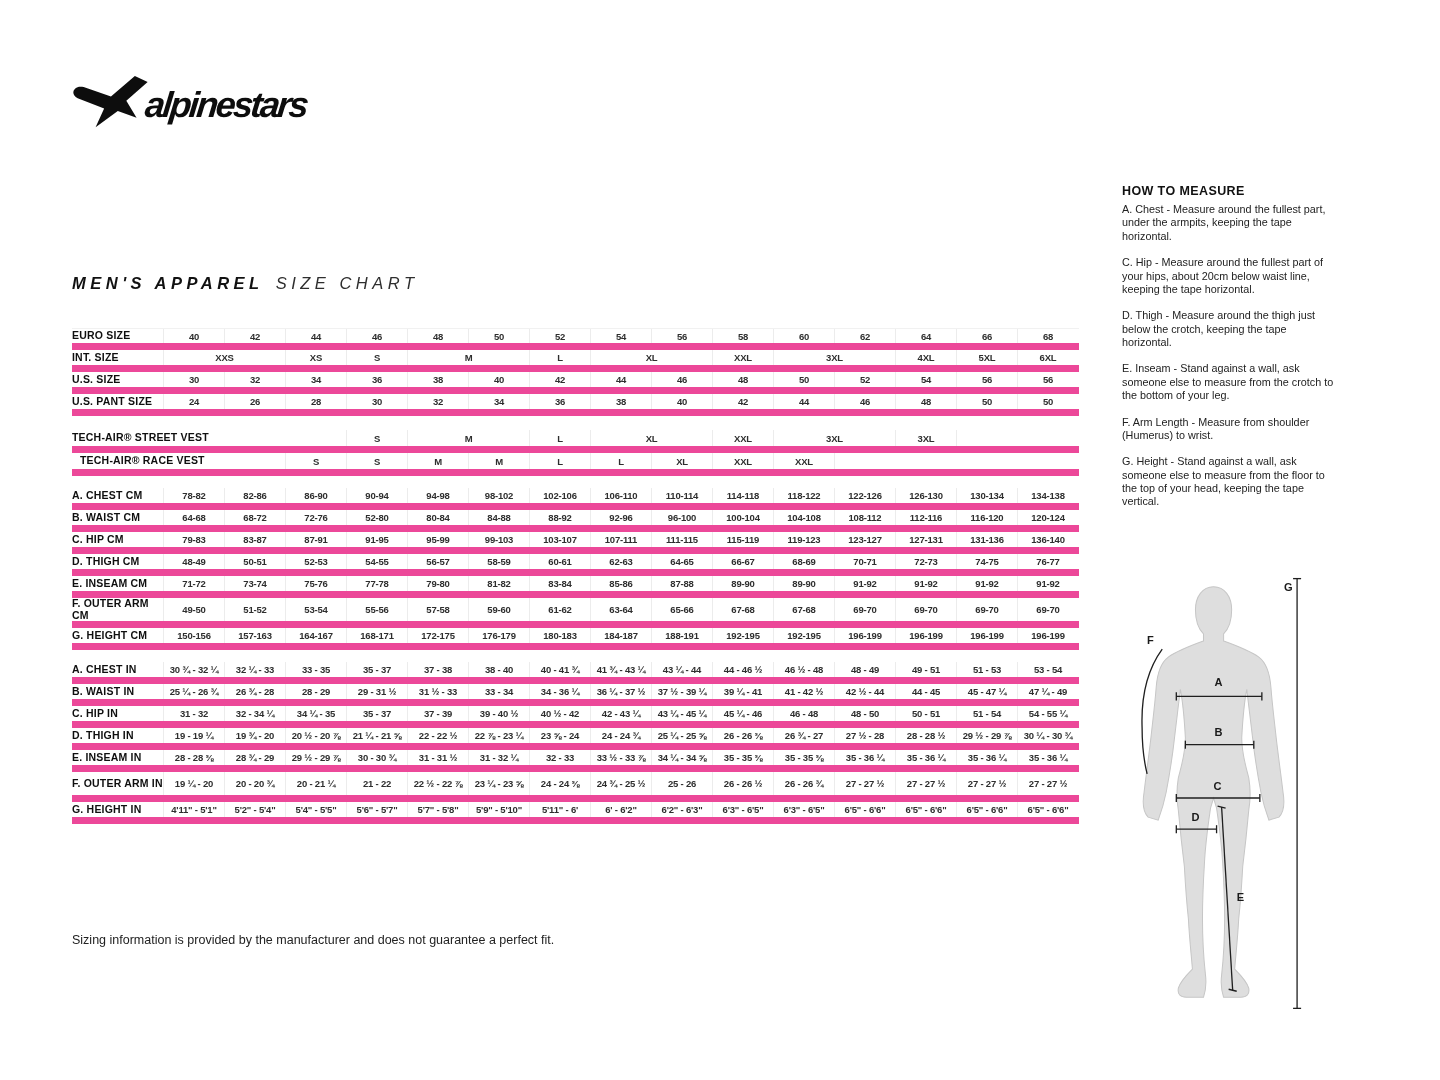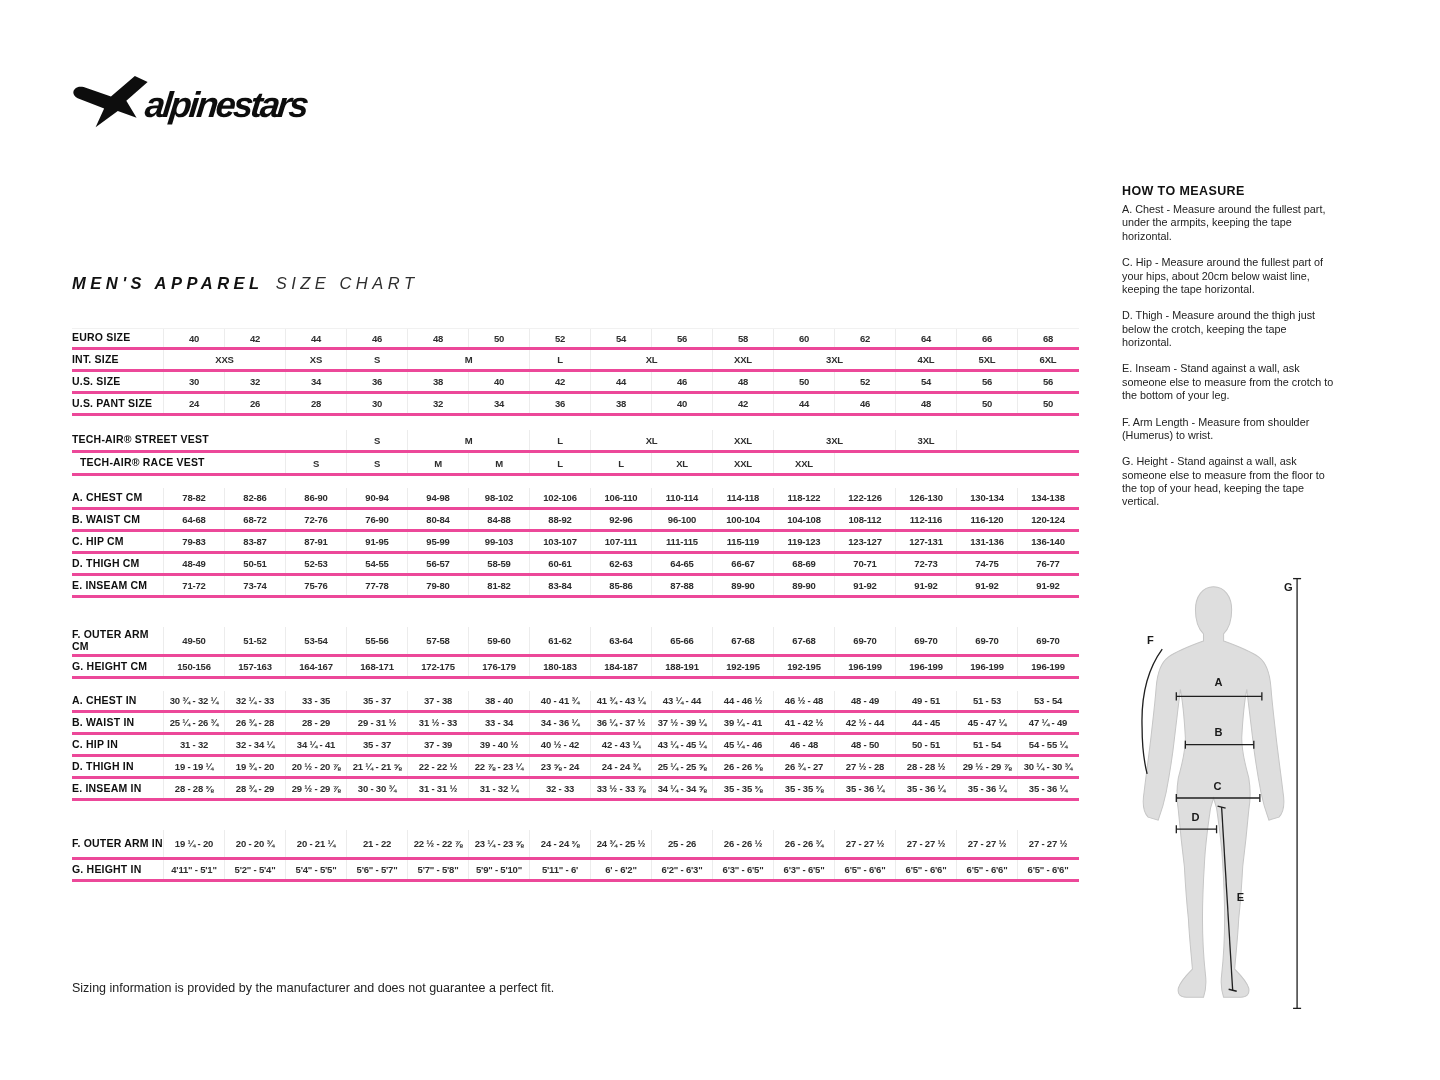--- a/index.html
+++ b/index.html
@@ -14,44 +14,44 @@
   .page-title{
     position:absolute;left:72px;top:274px;
     font-style:italic;font-weight:800;font-size:16.5px;letter-spacing:4.5px;color:#111;
     white-space:nowrap;
   }
   .page-title .sub{font-weight:400;color:#2e2e2e;margin-left:12px;letter-spacing:4.5px;}
   
   .size-table{position:absolute;left:72px;top:328px;width:1007px;}
   .trow{
     display:grid;grid-template-columns:91px repeat(15,61px);
-    height:22px;border-bottom:3px solid #ec4899;box-sizing:border-box;
+    height:22px;border-bottom:7px solid #ec4899;box-sizing:border-box;
   }
   .trow.first{border-top:1px solid #f1f1f1;}
-  .trow.tall{height:30px;margin-top:29px;}
+  .trow.tall{height:30px;}
   .trow.vestrow{height:23px;}
   .cell{display:flex;align-items:center;box-sizing:border-box;min-width:0;}
   .cell.lab{
     font-weight:700;font-size:10.5px;letter-spacing:0.2px;color:#0f0f0f;
     line-height:1.1;text-transform:uppercase;
   }
   .cell.lab.vest{white-space:nowrap;}
   .cell.val{
     justify-content:center;text-align:center;
     font-size:9.5px;font-weight:700;color:#2e2e2e;letter-spacing:-0.2px;
     border-left:1px solid #ececec;white-space:nowrap;
   }
   
   .measure{position:absolute;left:1122px;top:184px;width:212px;}
   .measure h3{margin:0 0 5px 0;font-size:12.5px;font-weight:800;letter-spacing:0.4px;color:#111;}
   .measure p{margin:0 0 13px 0;font-size:10.8px;line-height:1.24;color:#222;}
   
   .figure{position:absolute;left:1128px;top:568px;width:312px;height:454px;}
   
-  .disclaimer{position:absolute;left:72px;top:981px;font-size:12.5px;line-height:15.5px;color:#222;text-align:right;}
+  .disclaimer{position:absolute;left:72px;top:933px;font-size:12.5px;line-height:15.5px;color:#222;text-align:right;}
 </style>
 </head>
 <body>
 
 <div class="logo">
   <svg viewBox="0 0 300 72" width="256" height="62">
     <path d="M76,2 L48,26 L16,15 C5,12 -1,23 9,28 L40,40 L30,62 L56,43 L78,51 L66,31 L91,9 Z" fill="#0d0d0d"></path>
     <text x="92" y="50" font-family="Liberation Sans, sans-serif" font-size="42" font-style="italic" font-weight="900" letter-spacing="-3" fill="#0d0d0d" transform="skewX(-6)">alpinestars</text>
   </svg>
 </div>
@@ -171,21 +171,21 @@
       <div class="cell val">122-126</div>
       <div class="cell val">126-130</div>
       <div class="cell val">130-134</div>
       <div class="cell val">134-138</div>
     </div>
     <div class="trow">
       <div class="cell lab">B. WAIST CM</div>
       <div class="cell val">64-68</div>
       <div class="cell val">68-72</div>
       <div class="cell val">72-76</div>
-      <div class="cell val">76-90</div>
+      <div class="cell val">52-80</div>
       <div class="cell val">80-84</div>
       <div class="cell val">84-88</div>
       <div class="cell val">88-92</div>
       <div class="cell val">92-96</div>
       <div class="cell val">96-100</div>
       <div class="cell val">100-104</div>
       <div class="cell val">104-108</div>
       <div class="cell val">108-112</div>
       <div class="cell val">112-116</div>
       <div class="cell val">116-120</div>
@@ -315,21 +315,21 @@
       <div class="cell val">41 - 42 ½</div>
       <div class="cell val">42 ½ - 44</div>
       <div class="cell val">44 - 45</div>
       <div class="cell val">45 - 47 ¼</div>
       <div class="cell val">47 ¼ - 49</div>
     </div>
     <div class="trow">
       <div class="cell lab">C. HIP IN</div>
       <div class="cell val">31 - 32</div>
       <div class="cell val">32 - 34 ¼</div>
-      <div class="cell val">34 ¼ - 41</div>
+      <div class="cell val">34 ¼ - 35</div>
       <div class="cell val">35 - 37</div>
       <div class="cell val">37 - 39</div>
       <div class="cell val">39 - 40 ½</div>
       <div class="cell val">40 ½ - 42</div>
       <div class="cell val">42 - 43 ¼</div>
       <div class="cell val">43 ¼ - 45 ¼</div>
       <div class="cell val">45 ¼ - 46</div>
       <div class="cell val">46 - 48</div>
       <div class="cell val">48 - 50</div>
       <div class="cell val">50 - 51</div>

